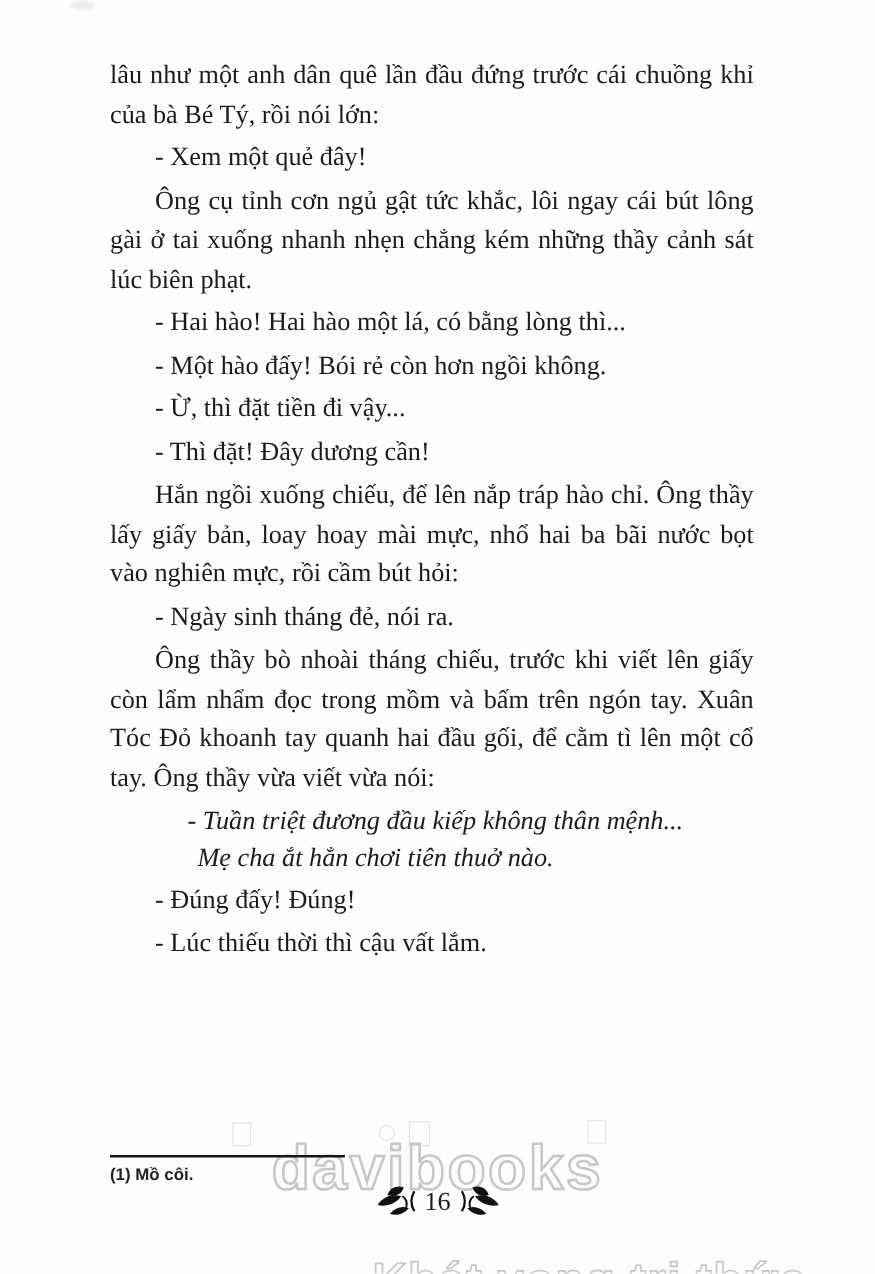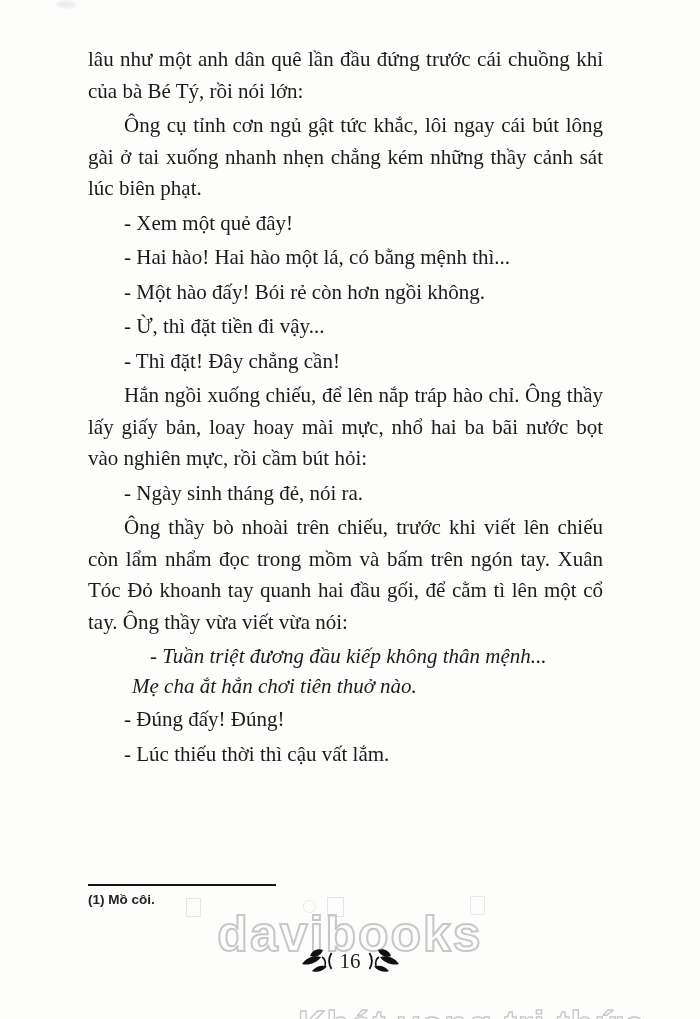--- a/index.html
+++ b/index.html
@@ -19,24 +19,24 @@
     text-align:justify;
   }
   .para{margin:0 12px 3px 0;}
   .para.cont{text-indent:0;}
   .para.indent{text-indent:36px;}
   .para.dialogue{text-indent:36px;}
   .verse{margin:0 0 3px 0;font-style:italic;}
   .vline{margin:0;line-height:30px;text-align:left;}
   .v1{margin-left:62px;}
   .v2{margin-left:104px;}
-  .v3{margin-left:44px;font-style:italic;}
+  .v3{margin-left:70px;font-style:italic;}
   .fn-ref{font-size:12px;line-height:0;vertical-align:6px;}
   
-  .footnote-area{position:absolute;z-index:2;left:88px;top:884px;}
+  .footnote-area{position:absolute;z-index:2;left:88px;top:924px;}
   .fn-rule{width:188px;height:2px;background:#161616;}
   .fn-text{
     margin:6px 0 0 0;
     font-family:"Liberation Sans","DejaVu Sans",sans-serif;
     font-weight:700;font-size:13.5px;color:#222;
   }
   
   .watermark{position:absolute;z-index:1;left:0;top:0;width:100%;height:100%;pointer-events:none;}
   .wm-title{
     position:absolute;left:50%;top:893px;transform:translateX(-50%);
@@ -83,29 +83,29 @@
   <div class="ghost sq2"></div>
   <div class="ghost sq3"></div>
 
   <div class="watermark">
     <div class="wm-title">davibooks</div>
     <div class="wm-slogan">Khát vọng tri thức</div>
   </div>
 
   <div class="text-block">
     <p class="para cont">lâu như một anh dân quê lần đầu đứng trước cái chuồng khỉ của bà Bé Tý, rồi nói lớn:</p>
+    <p class="para dialogue">- Xem một quẻ đây!</p>
     <p class="para indent">Ông cụ tỉnh cơn ngủ gật tức khắc, lôi ngay cái bút lông gài ở tai xuống nhanh nhẹn chẳng kém những thầy cảnh sát lúc biên phạt.</p>
-    <p class="para dialogue">- Xem một quẻ đây!</p>
-    <p class="para dialogue">- Hai hào! Hai hào một lá, có bằng mệnh thì...</p>
+    <p class="para dialogue">- Hai hào! Hai hào một lá, có bằng lòng thì...</p>
     <p class="para dialogue">- Một hào đấy! Bói rẻ còn hơn ngồi không.</p>
     <p class="para dialogue">- Ừ, thì đặt tiền đi vậy...</p>
-    <p class="para dialogue">- Thì đặt! Đây chẳng cần!</p>
+    <p class="para dialogue">- Thì đặt! Đây dương cần!</p>
     <p class="para indent">Hắn ngồi xuống chiếu, để lên nắp tráp hào chỉ. Ông thầy lấy giấy bản, loay hoay mài mực, nhổ hai ba bãi nước bọt vào nghiên mực, rồi cầm bút hỏi:</p>
     <p class="para dialogue">- Ngày sinh tháng đẻ, nói ra.</p>
-    <p class="para indent">Ông thầy bò nhoài trên chiếu, trước khi viết lên chiếu còn lẩm nhẩm đọc trong mồm và bấm trên ngón tay. Xuân Tóc Đỏ khoanh tay quanh hai đầu gối, để cằm tì lên một cổ tay. Ông thầy vừa viết vừa nói:</p>
+    <p class="para indent">Ông thầy bò nhoài tháng chiếu, trước khi viết lên giấy còn lẩm nhẩm đọc trong mồm và bấm trên ngón tay. Xuân Tóc Đỏ khoanh tay quanh hai đầu gối, để cằm tì lên một cổ tay. Ông thầy vừa viết vừa nói:</p>
 
     <div class="verse">
       <p class="vline v1">- Tuần triệt đương đầu kiếp không thân mệnh...</p>
       <p class="vline v3">Mẹ cha ắt hẳn chơi tiên thuở nào.</p>
     </div>
 
 
     <p class="para dialogue">- Đúng đấy! Đúng!</p>
     <p class="para dialogue">- Lúc thiếu thời thì cậu vất lắm.</p>
   </div>

